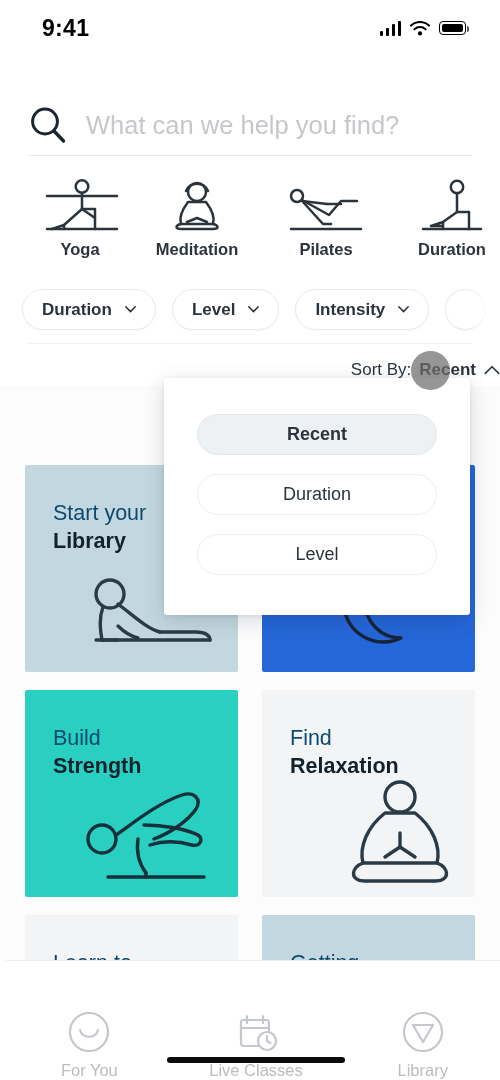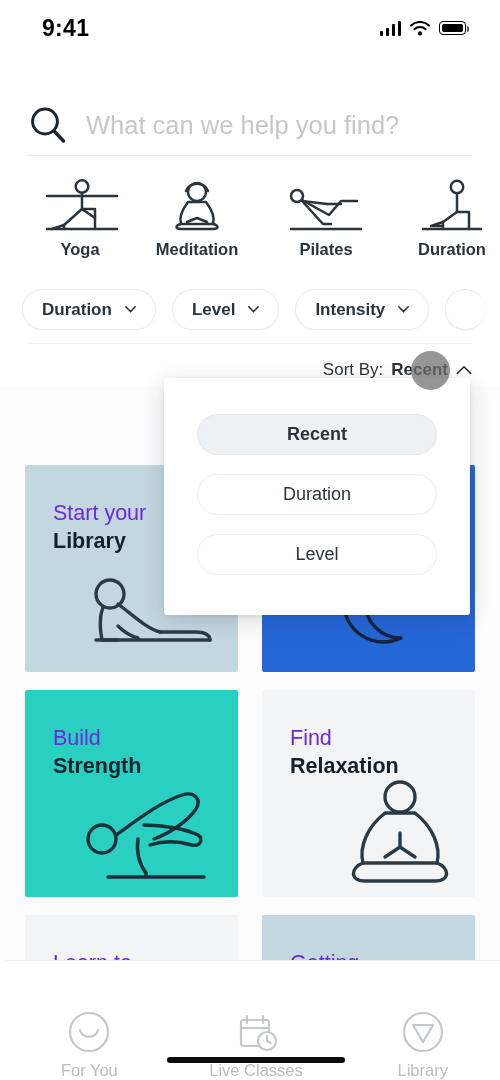--- a/index.html
+++ b/index.html
@@ -68,36 +68,36 @@
   #chip-partial { width:40px; padding:0; overflow:hidden; justify-content:flex-start;
     padding-left:14px; border-right:none; }
   #chips-divider {
     position:absolute; top:343px; left:28px; width:444px; height:1.4px; background:#f1f2f4;
   }
 
   
   #sortrow {
     position:absolute; top:360px; left:0; width:500px;
     display:flex; align-items:center; justify-content:flex-end;
-    gap:8px; padding-right:28px;
+    gap:8px; 
   }
   #sort-text { font-size:17px; color:#2b343c; }
   #sort-value { font-weight:bold; }
   #sort-caret { width:16px; height:10px; }
 
   
   #content { position:absolute; top:386px; left:0; width:500px; height:575px;
     background:#fcfcfd; overflow:hidden; }
   #grid {
     position:absolute; top:79px; left:25px; width:450px;
     display:grid; grid-template-columns:213px 213px; gap:18px 24px;
   }
   .card { height:207px; border-radius:2px; position:relative; overflow:hidden;
     padding:34px 0 0 28px; }
-  .card-kicker { font-size:21.5px; color:#6d28d9; line-height:1.32; font-weight:normal; }
+  .card-kicker { font-size:21.5px; color:#0c4a6e; line-height:1.32; font-weight:normal; }
   .card-title  { font-size:21.5px; color:#12212e; line-height:1.32; font-weight:bold; }
   .card.blue .card-kicker, .card.blue .card-title { color:#ffffff; }
   .card-ico { position:absolute; right:10px; bottom:6px; }
   .c-bluegray{ background:#c3d7e0; }
   .c-blue    { background:#2566d8; }
   .c-gray    { background:#f2f4f6; }
   .c-teal    { background:#29cfc0; }
 
   
   #sort-menu {

